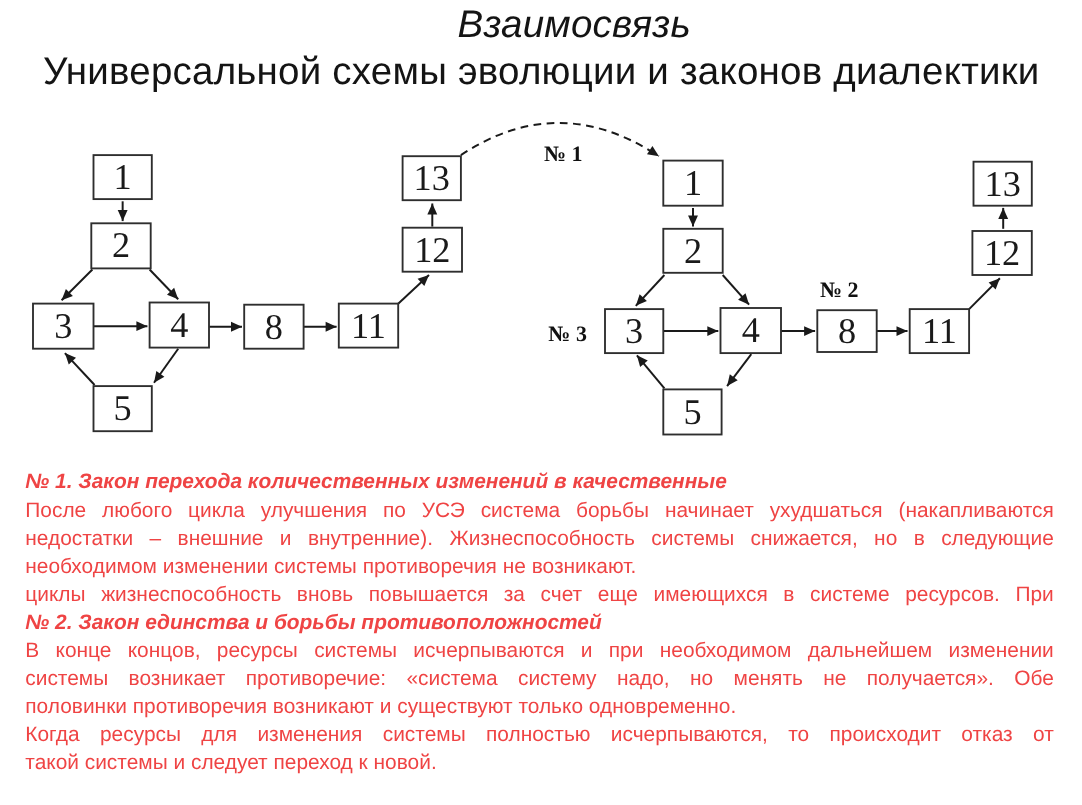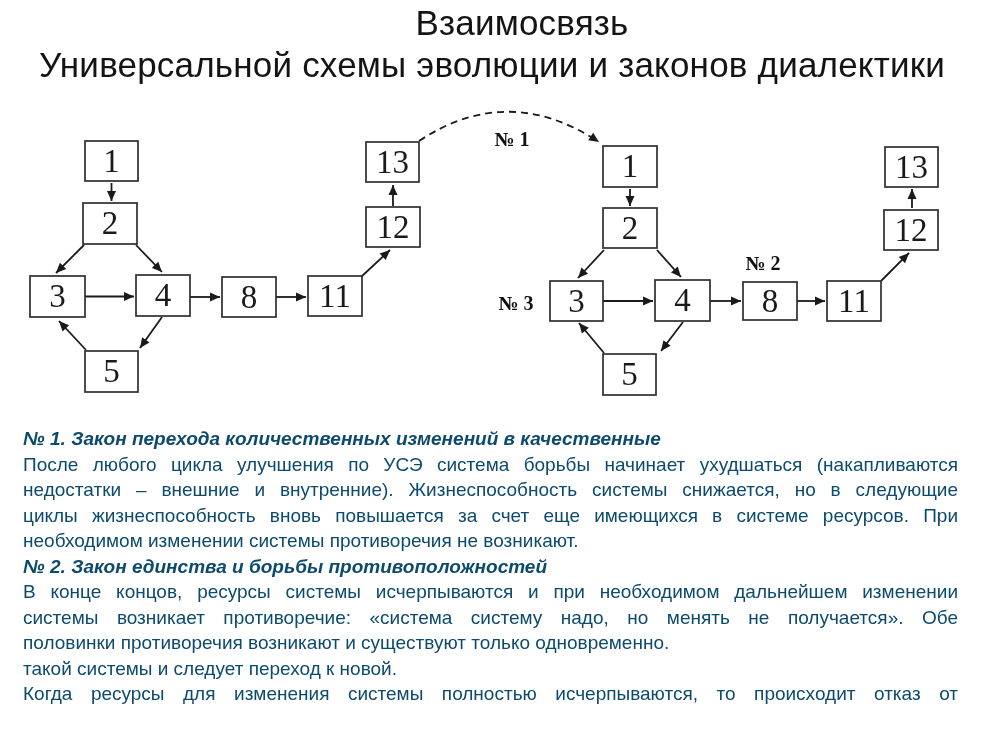--- a/index.html
+++ b/index.html
@@ -5,36 +5,36 @@
   html,body { margin:0; padding:0; background:#ffffff; }
   .page {
     position:relative; width:984px; height:732px; background:#ffffff;
     font-family:"Liberation Sans", sans-serif; color:#111; overflow:hidden;
   }
   .title {
     position:absolute; top:2px; left:0; width:984px; text-align:center;
     font-size:35px; line-height:42px; font-weight:400; color:#141414;
     letter-spacing:0.2px;
   }
-  .title .t1 { padding-left:60px; }
+  .title .t1 { padding-left:60px;font-style:italic; }
   .diagram-svg { position:absolute; top:0; left:0; }
   .diagram-svg rect.box { fill:#ffffff; stroke:#2e2e2e; stroke-width:1.7; }
   .diagram-svg line.edge, .diagram-svg path.edge { stroke:#1a1a1a; stroke-width:1.8; fill:none; }
   .diagram-svg path.dashed { stroke-dasharray:7 5; }
   .diagram-svg text.num {
     font-family:"Liberation Serif", serif; font-size:33px; fill:#1a1a1a;
     text-anchor:middle;
   }
   .diagram-svg text.law {
     font-family:"Liberation Serif", serif; font-size:20px; font-weight:bold;
     fill:#111; text-anchor:middle;
   }
   .laws {
     position:absolute; left:23px; top:426px; width:935px;
-    font-size:19px; line-height:25.5px; color:#0c4a6e;
+    font-size:19px; line-height:25.5px; color:#ef4444;
   }
   .law-heading { font-weight:bold; font-style:italic; white-space:nowrap; }
   .jline { text-align:justify; text-align-last:justify; }
   .jline.last { text-align:left; text-align-last:left; }
 </style>
 </head>
 <body>
 
 <div class="page">
 
@@ -154,25 +154,25 @@
         <rect class="box" x="885" y="147" width="53" height="40"></rect>
         <text class="num" x="911.5" y="178">13</text>
       </g>
     </g>
   </svg>
 
   <div class="laws">
     <div class="law-heading">№ 1. Закон перехода количественных изменений в качественные</div>
     <div class="jline">После любого цикла улучшения по УСЭ система борьбы начинает ухудшаться (накапливаются</div>
     <div class="jline">недостатки – внешние и внутренние). Жизнеспособность системы снижается, но в следующие</div>
+    <div class="jline last">необходимом изменении системы противоречия не возникают.</div>
     <div class="jline">циклы жизнеспособность вновь повышается за счет еще имеющихся в системе ресурсов. При</div>
-    <div class="jline last">необходимом изменении системы противоречия не возникают.</div>
 
     <div class="law-heading">№ 2. Закон единства и борьбы противоположностей</div>
     <div class="jline">В конце концов, ресурсы системы исчерпываются и при необходимом дальнейшем изменении</div>
     <div class="jline">системы возникает противоречие: «система систему надо, но менять не получается». Обе</div>
     <div class="jline last">половинки противоречия возникают и существуют только одновременно.</div>
 
+    <div class="jline">Когда ресурсы для изменения системы полностью исчерпываются, то происходит отказ от</div>
     <div class="jline last">такой системы и следует переход к новой.</div>
-    <div class="jline">Когда ресурсы для изменения системы полностью исчерпываются, то происходит отказ от</div>
   </div>
 
 </div>
 
 </body></html>

